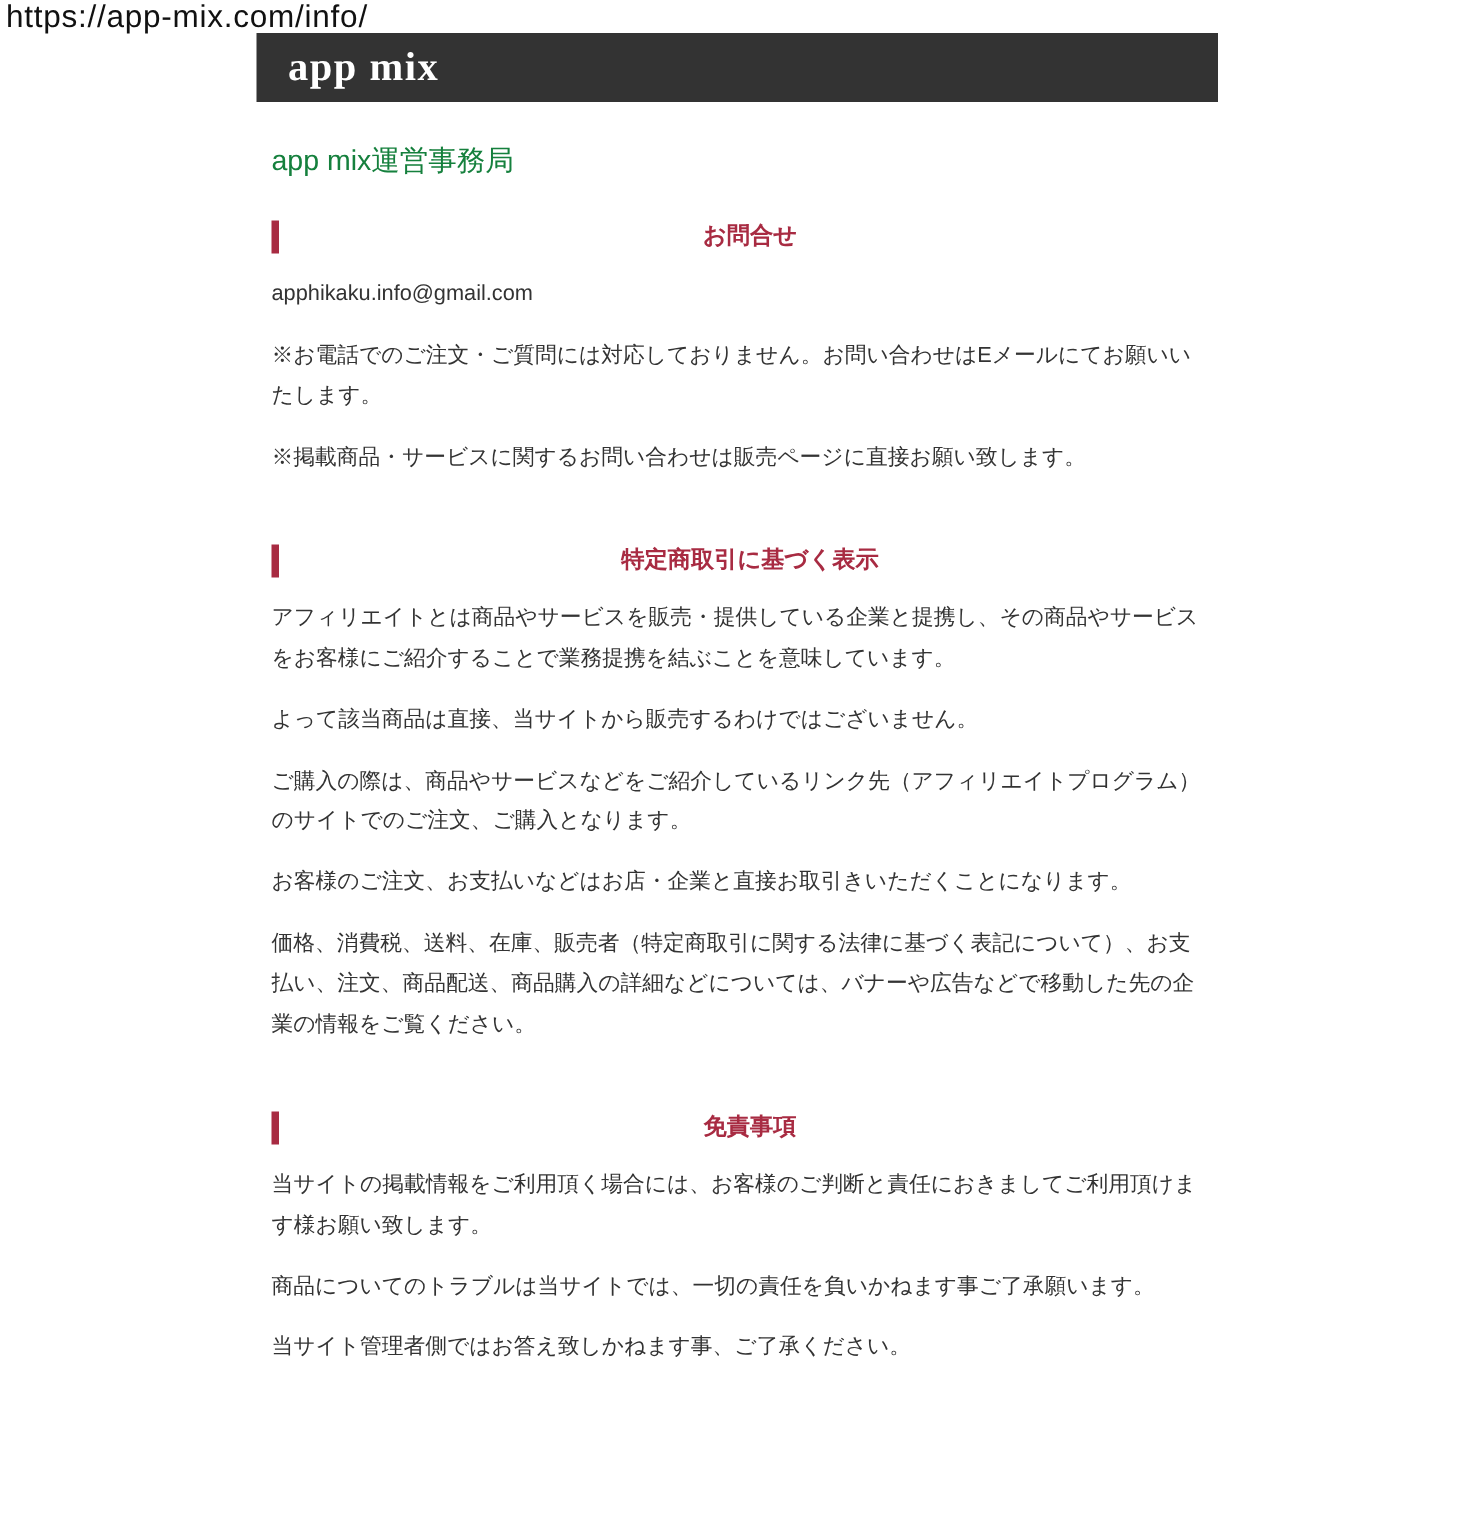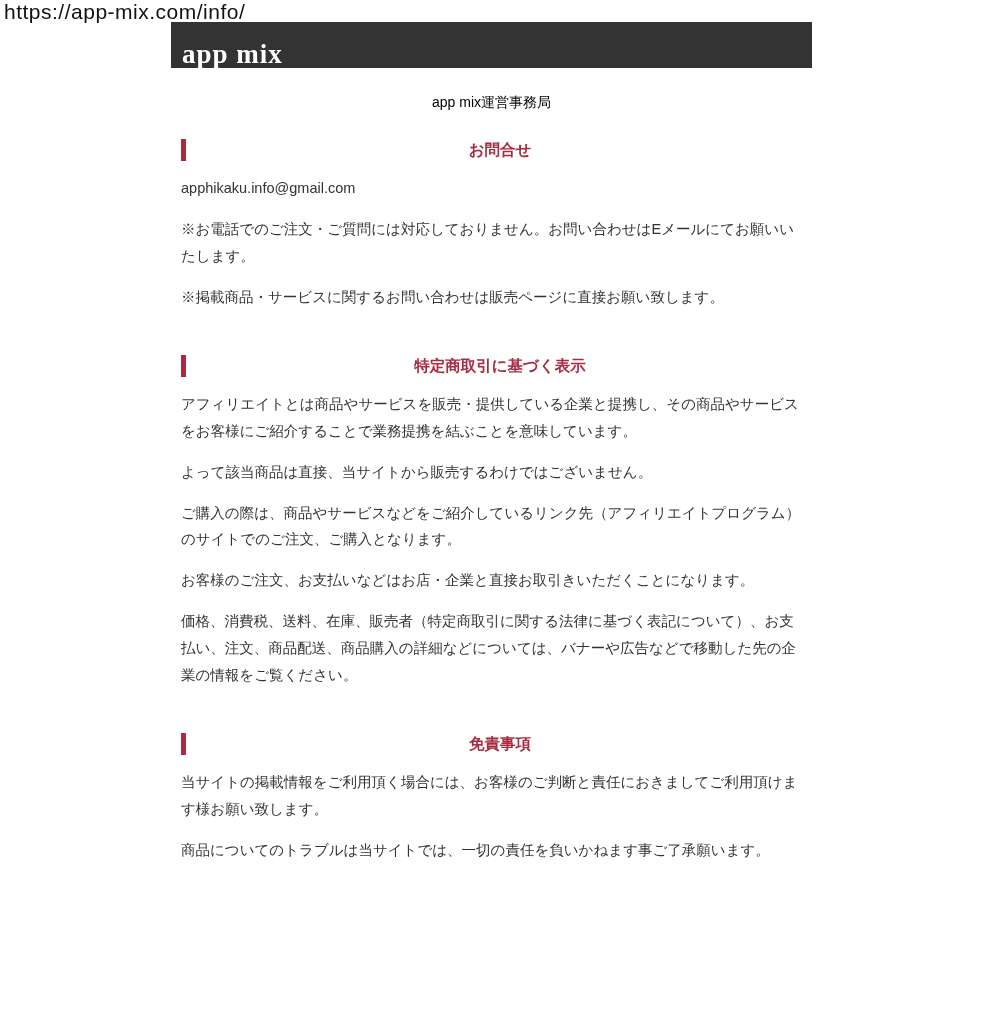--- a/index.html
+++ b/index.html
@@ -20,40 +20,39 @@
     letter-spacing: 0.5px;
   }
   .container {
     width: 641px;
     margin: 0 auto;
   }
   .site-header {
     background: #333333;
     height: 46px;
     display: flex;
-    align-items: flex-end;
-    padding-left: 11px;
+    align-items: center;
+    padding-left: 21px;
   }
   .site-title {
     font-family: "Liberation Serif", serif;
     font-weight: bold;
     font-size: 27px;
     color: #ffffff;
     letter-spacing: 1px;
     line-height: 1;
     margin-top: -2px;
   }
   .content {
     padding: 0 10px;
   }
   .operator-line {
     margin-top: 26px;
-    font-size: 14px;
-    color: #000000;
-    text-align: center;
+    font-size: 19px;
+    color: #15803d;
   }
   .section h2 {
     font-size: 15.5px;
     font-weight: bold;
     color: #a82b42;
     border-left: 5px solid #a82b42;
     padding-left: 12px;
     line-height: 1.45;
     margin: 44px 0 14px 0;
     text-align: center;
@@ -97,17 +96,18 @@
       <p>よって該当商品は直接、当サイトから販売するわけではございません。</p>
       <p>ご購入の際は、商品やサービスなどをご紹介しているリンク先（アフィリエイトプログラム）のサイトでのご注文、ご購入となります。</p>
       <p>お客様のご注文、お支払いなどはお店・企業と直接お取引きいただくことになります。</p>
       <p>価格、消費税、送料、在庫、販売者（特定商取引に関する法律に基づく表記について）、お支払い、注文、商品配送、商品購入の詳細などについては、バナーや広告などで移動した先の企業の情報をご覧ください。</p>
     </section>
 
     <section class="section">
       <h2>免責事項</h2>
       <p>当サイトの掲載情報をご利用頂く場合には、お客様のご判断と責任におきましてご利用頂けます様お願い致します。</p>
       <p>商品についてのトラブルは当サイトでは、一切の責任を負いかねます事ご了承願います。</p>
+      <p>当サイト管理者側ではお答え致しかねます事、ご了承ください。</p>
     </section>
 
   </main>
 
 </div>
 
 </body></html>

